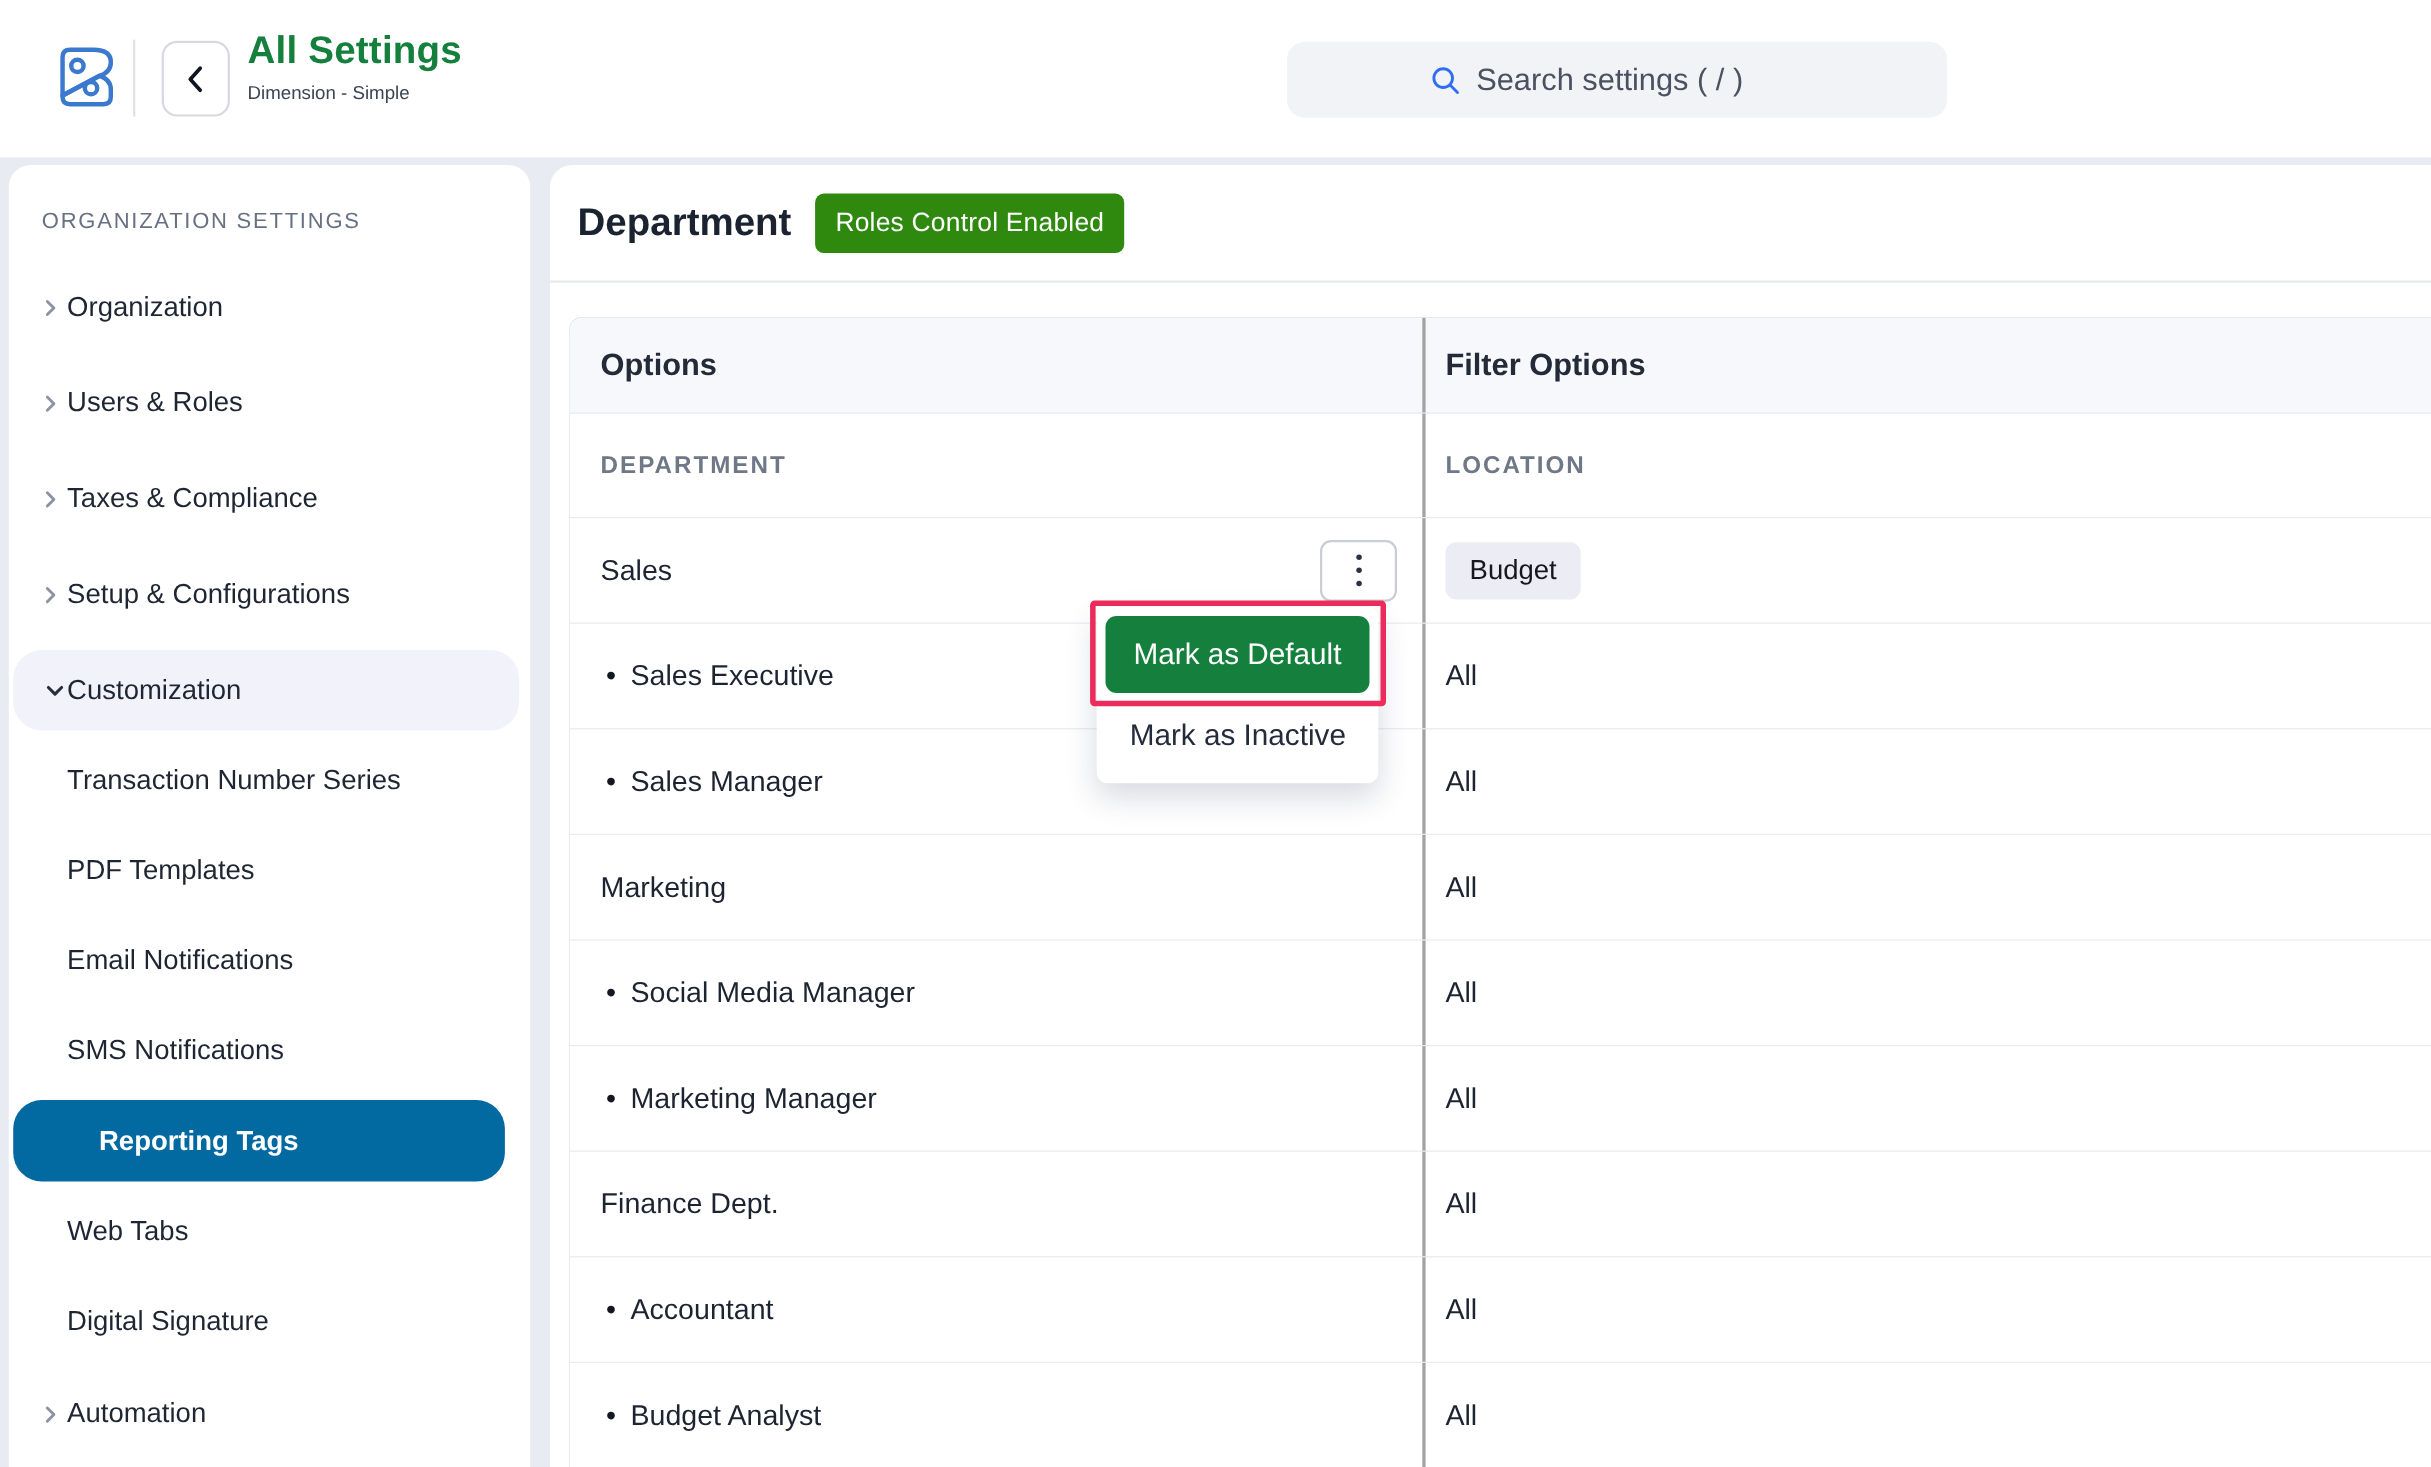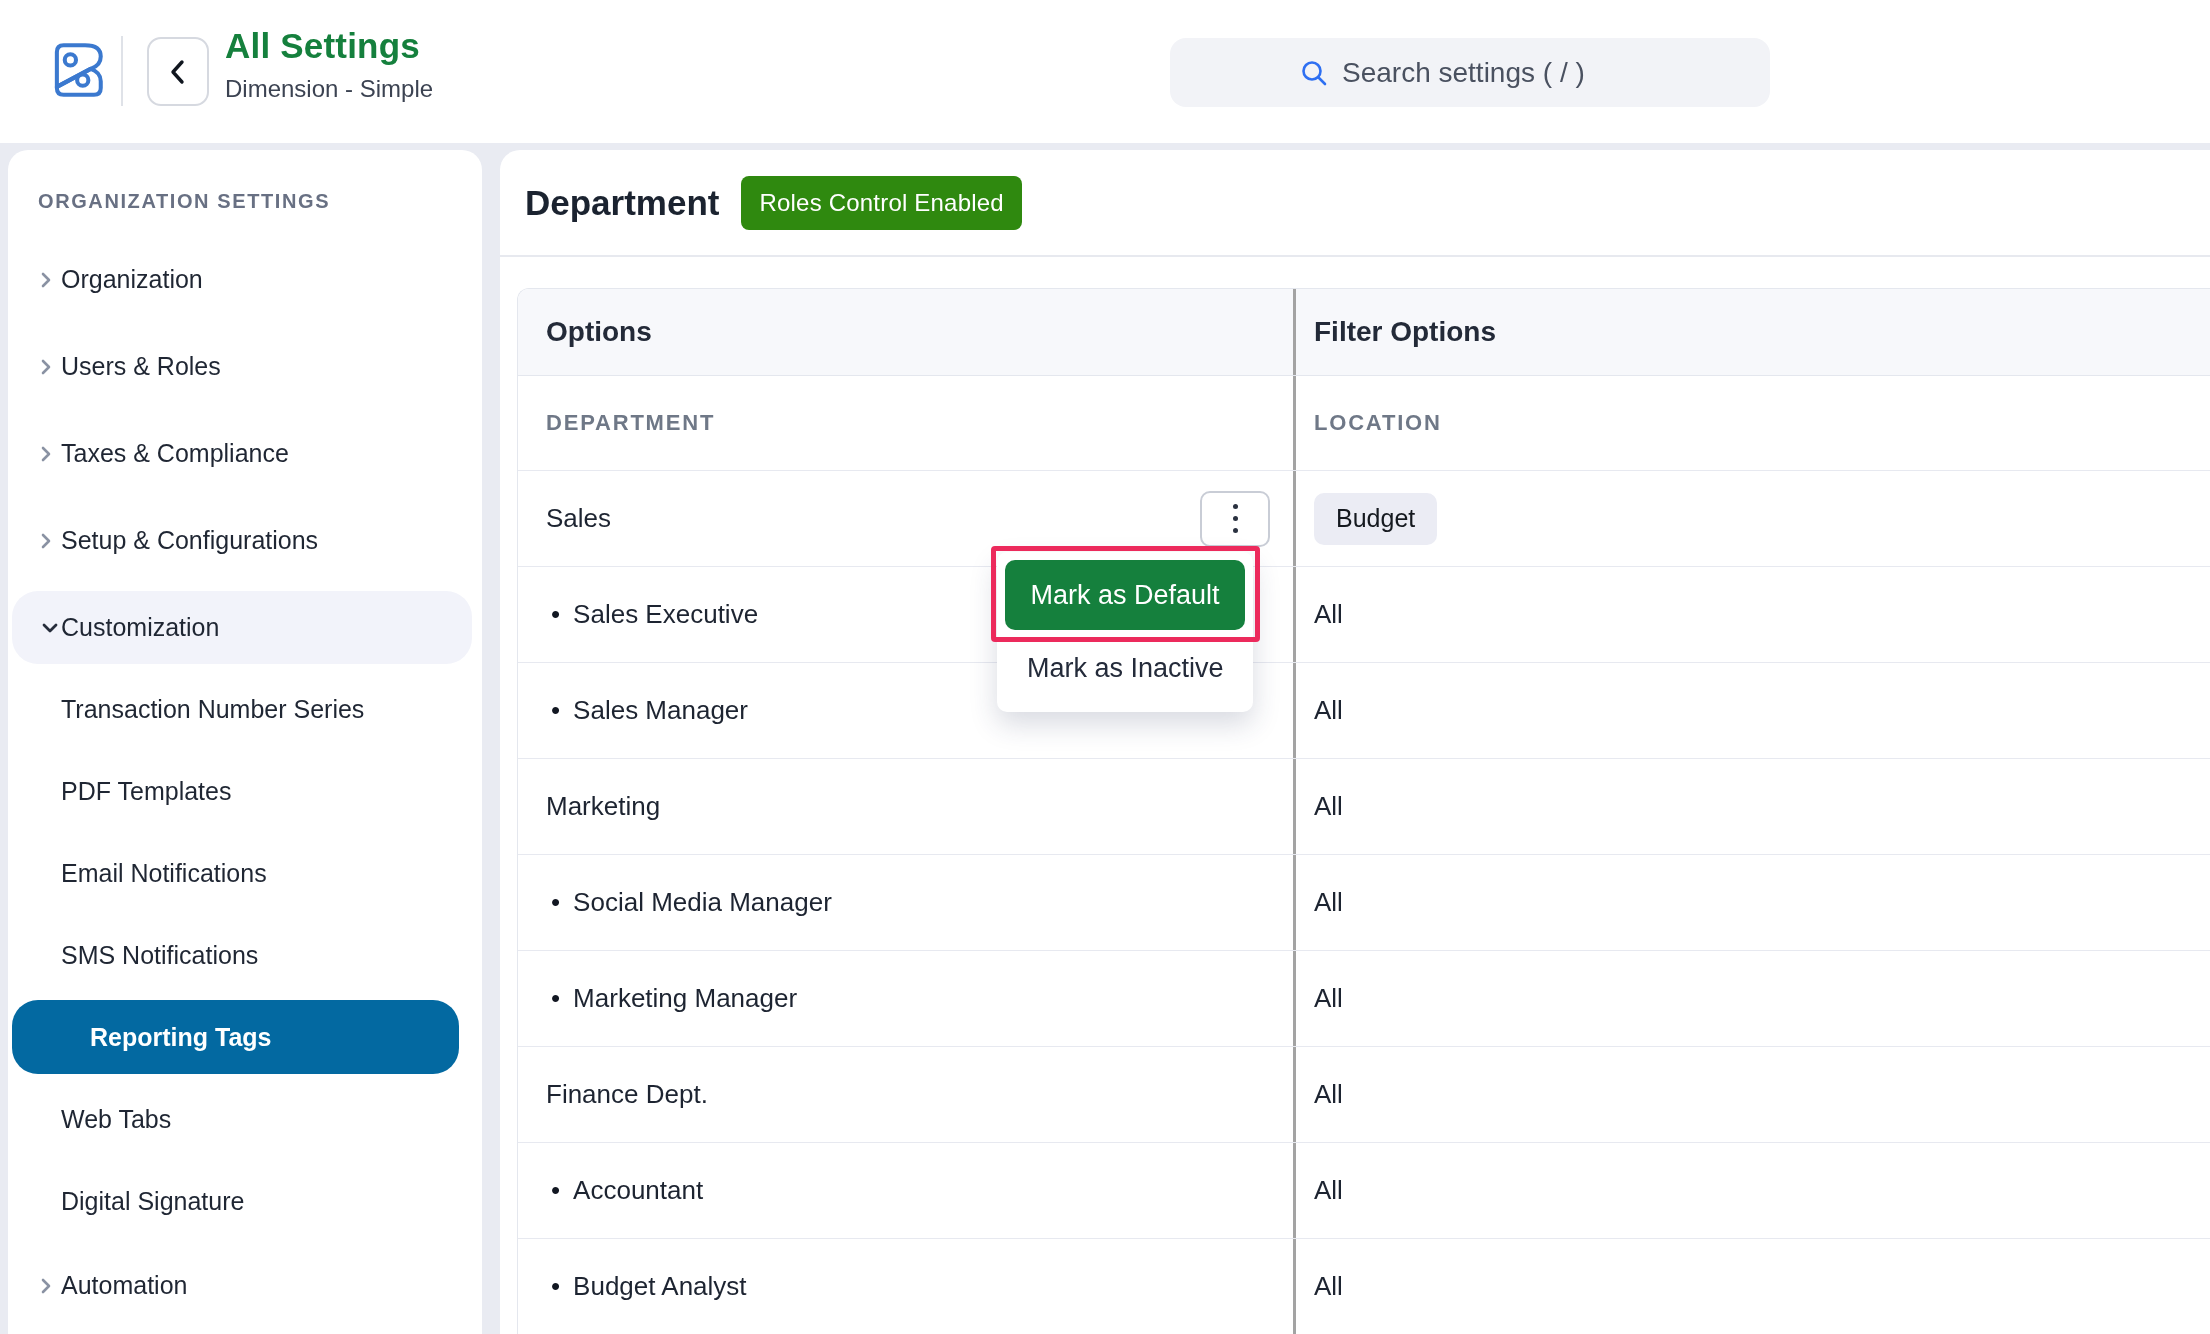--- a/index.html
+++ b/index.html
@@ -18,41 +18,41 @@
   .logo { position:absolute; left:40px; top:32px; width:72px; height:76px; }
   .logo svg { width:100%; height:100%; }
   .hdr-divider { position:absolute; left:121px; top:36px; width:2px; height:70px; background:#dfe2e8; }
   .back-btn {
     position:absolute; left:147px; top:37px; width:62px; height:69px;
     background:#ffffff; border:2px solid #d6d9e0; border-radius:14px;
     display:flex; align-items:center; justify-content:center; cursor:pointer;
   }
   .title-block { position:absolute; left:225px; top:26px; }
   .page-title { font-size:35px; font-weight:700; color:#15803d; letter-spacing:0.2px; }
-  .page-subtitle { font-size:24px; color:#3c4352; margin-top:9px; }
+  .page-subtitle { font-size:17px; color:#3c4352; margin-top:9px; }
   .search-bar {
     position:absolute; left:1170px; top:38px; width:600px; height:69px;
     background:#f2f3f7; border-radius:16px;
     display:flex; align-items:center; justify-content:center; gap:12px;
   }
   .search-bar input {
     border:none; outline:none; background:transparent;
     font-family:"Liberation Sans", sans-serif;
     font-size:28px; color:#a16207; width:300px;
   }
   .search-bar input::placeholder { color:#4a5160; opacity:1; }
 
   
   .sidebar {
     position:absolute; left:8px; top:150px; width:474px; height:1184px;
     background:#ffffff; border-radius:20px 20px 0 0;
   }
   .sb-section-title {
     position:absolute; left:30px; top:40px;
-    font-size:20px; font-weight:700; color:#687083; letter-spacing:1.6px;
+    font-size:20px; font-weight:400; color:#687083; letter-spacing:1.6px;
   }
   .sitem {
     position:absolute; left:0; right:0;
     display:flex; align-items:center; padding-left:53px;
     font-size:25px; color:#1f2633; cursor:pointer;
   }
   .sitem .chev { position:absolute; left:28px; top:50%; transform:translateY(-50%); width:20px; height:20px; display:flex; }
   .pill-light {
     left:4px; right:10px; padding-left:49px;
     background:#f2f3fa; border-radius:26px; font-weight:500;

